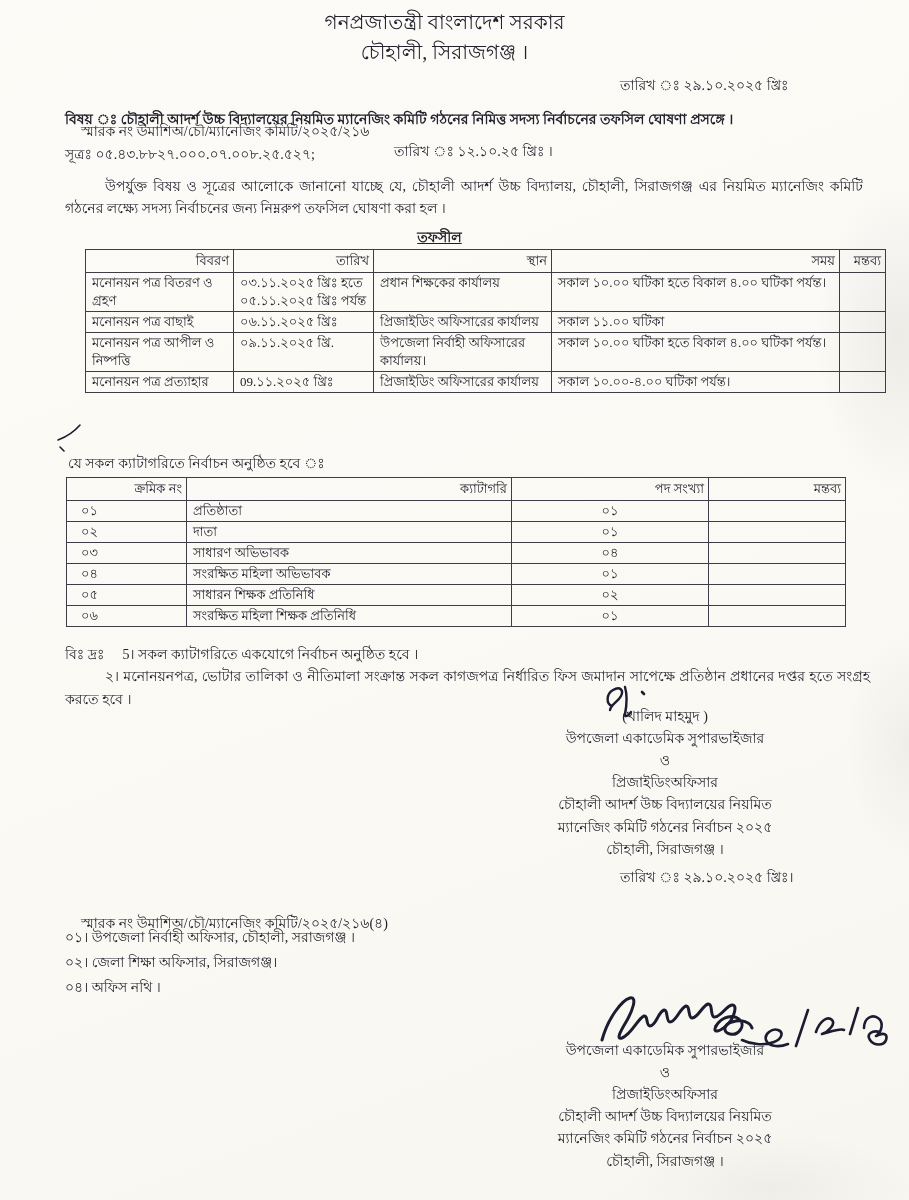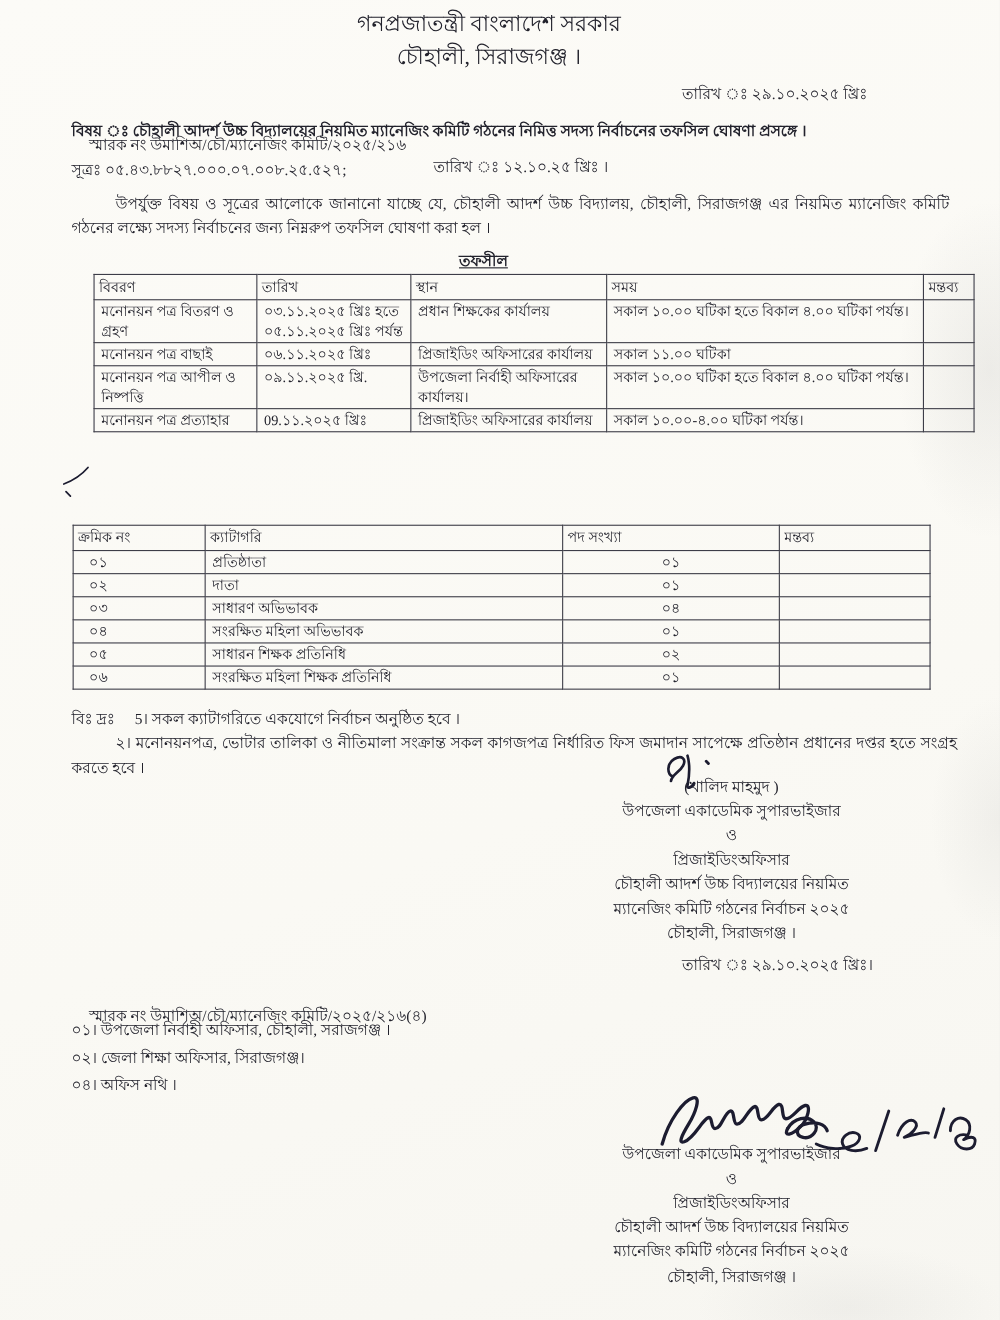--- a/index.html
+++ b/index.html
@@ -23,21 +23,21 @@
   .memo-label{position:absolute;left:16px;top:0;white-space:nowrap;margin-top:42px;}
   .memo-date{position:absolute;left:555px;top:-4px;white-space:nowrap;}
   .subject{top:108px;left:65px;width:820px;font-weight:bold;}
   .ref-row{top:143px;left:65px;width:820px;}
   .ref-date{position:absolute;left:309px;top:-3px;white-space:nowrap;margin-left:20px;}
   .body-par{top:176px;left:65px;width:798px;line-height:1.55;text-indent:40px;text-align:justify;}
   .tafsil-title{top:226px;left:0;right:30px;text-align:center;font-weight:bold;}
   .tafsil-title span{text-decoration:underline;font-family:Liberation Mono, monospace;}
   table{border-collapse:collapse;table-layout:fixed;}
   th,td{border:1px solid #3d3d48;font-size:13px;line-height:1.38;padding:1px 6px;vertical-align:top;text-align:left;font-weight:normal;overflow:hidden;}
-  thead th{text-align:left;padding:2px 4px;}
+  thead th{text-align:right;padding:2px 4px;}
   .schedule-table{top:249px;left:85px;}
   .category-table{top:477px;left:66px;}
   .category-table td:nth-child(1){padding-left:14px;}
   .category-table td:nth-child(3){text-align:center;}
   .cat-heading{top:452px;left:68px;}
   .notes{top:644px;left:65px;width:805px;line-height:1.6;}
   .note-line1 .lbl{margin-right:18px;}
   .note-rest{text-indent:40px;text-align:justify;}
   .sig-block{width:340px;text-align:center;line-height:1.58;}
   .sig1{top:706px;left:495px;}
@@ -126,20 +126,21 @@
       </tbody>
   </table>
 
   <span class="abs pen1">
     <svg width="34" height="32" viewBox="0 0 34 32">
       <path class="ink" d="M30,2 C24,9 16,14 8,17" stroke-width="1.6"></path>
       <path class="ink" d="M10,24 l4,4" stroke-width="1.6"></path>
     </svg>
   </span>
 
+  <div class="abs cat-heading">যে সকল ক্যাটাগরিতে নির্বাচন অনুষ্ঠিত হবে ঃ</div>
 
   <table class="abs category-table">
     <colgroup>
       <col style="width:120px">
         <col style="width:325px">
         <col style="width:197px">
         <col style="width:137px">
     </colgroup>
     <thead>
       <tr>

